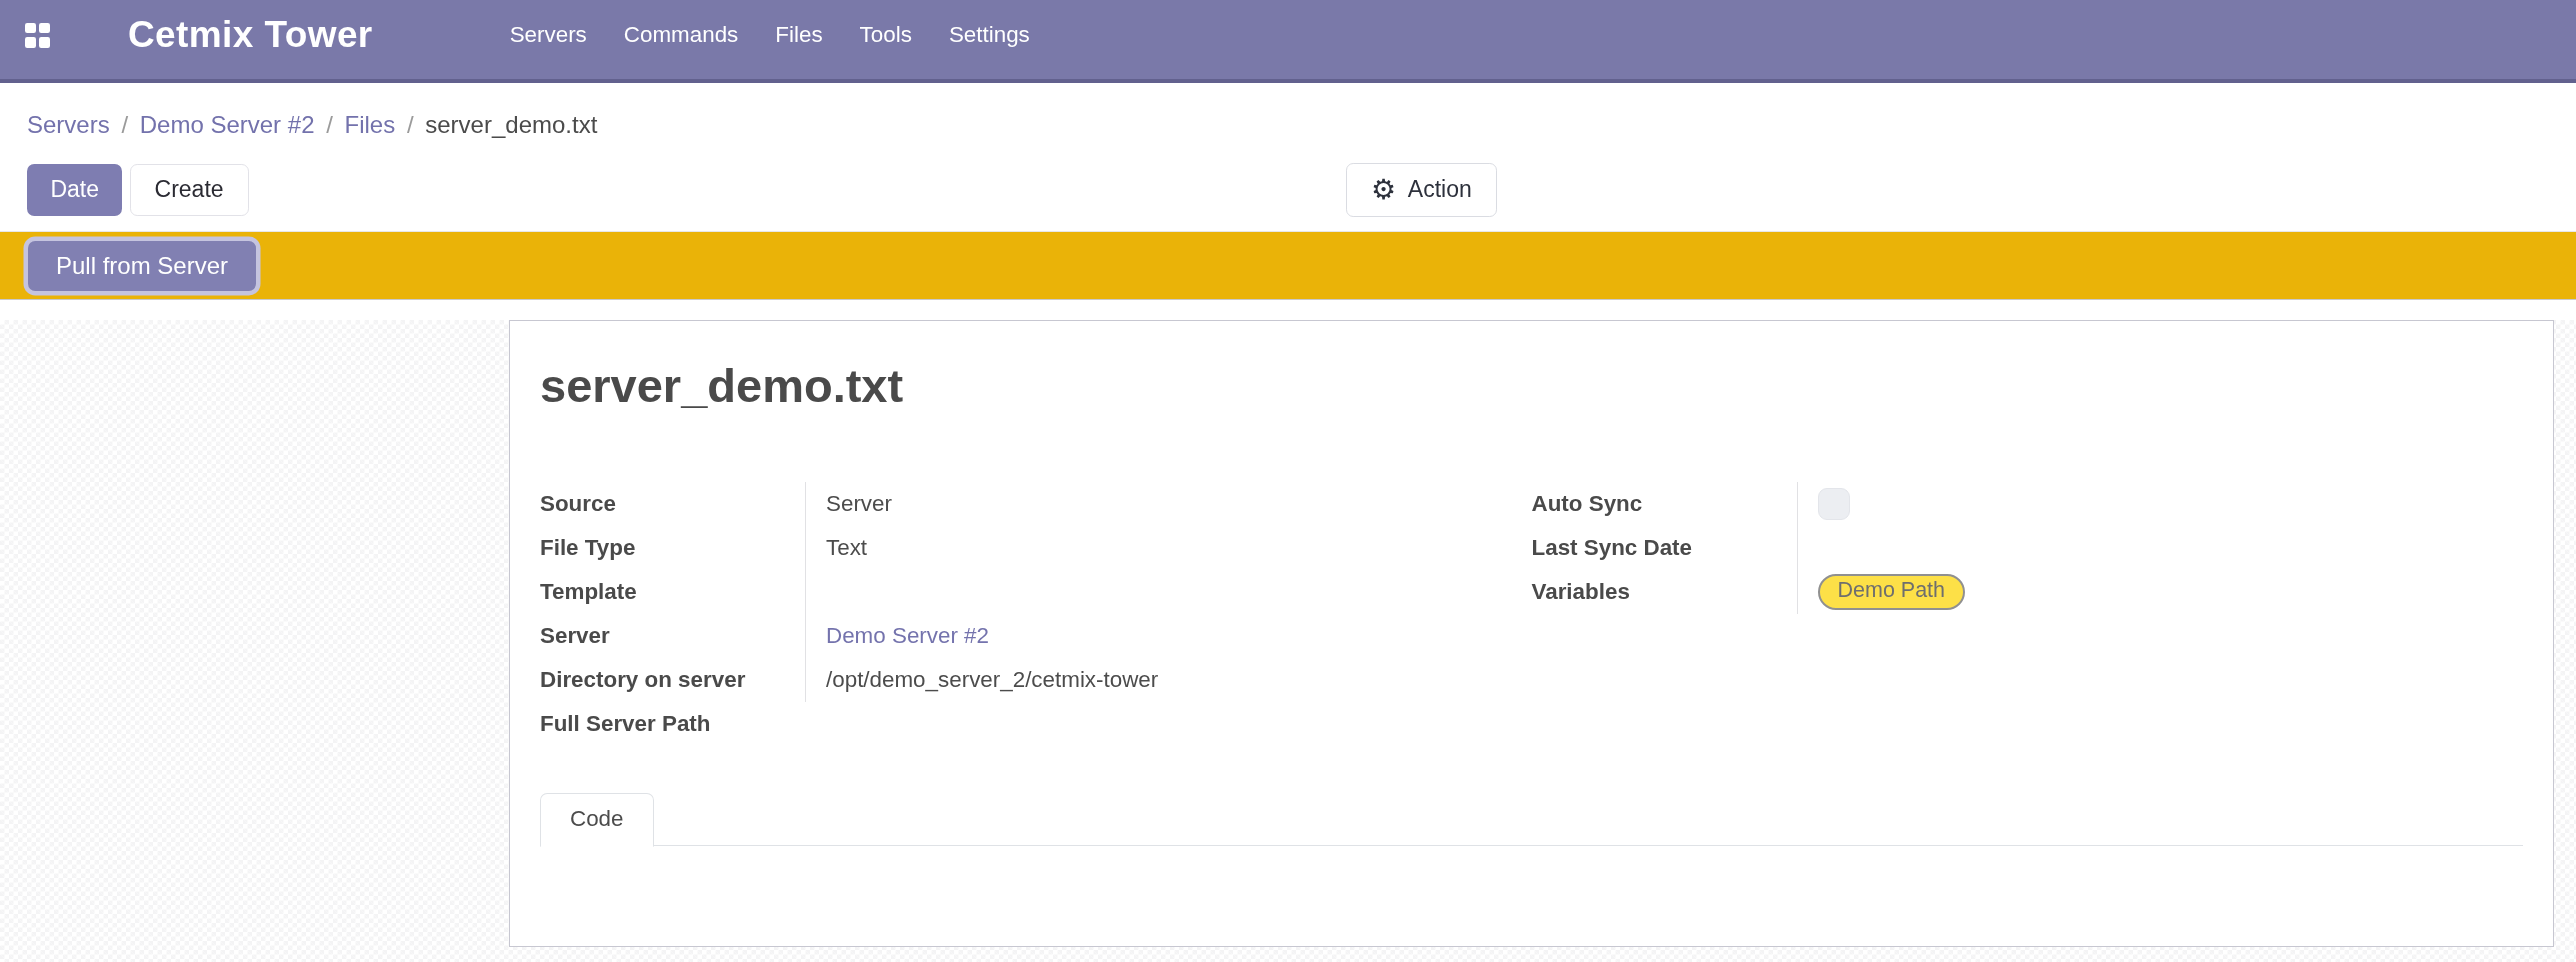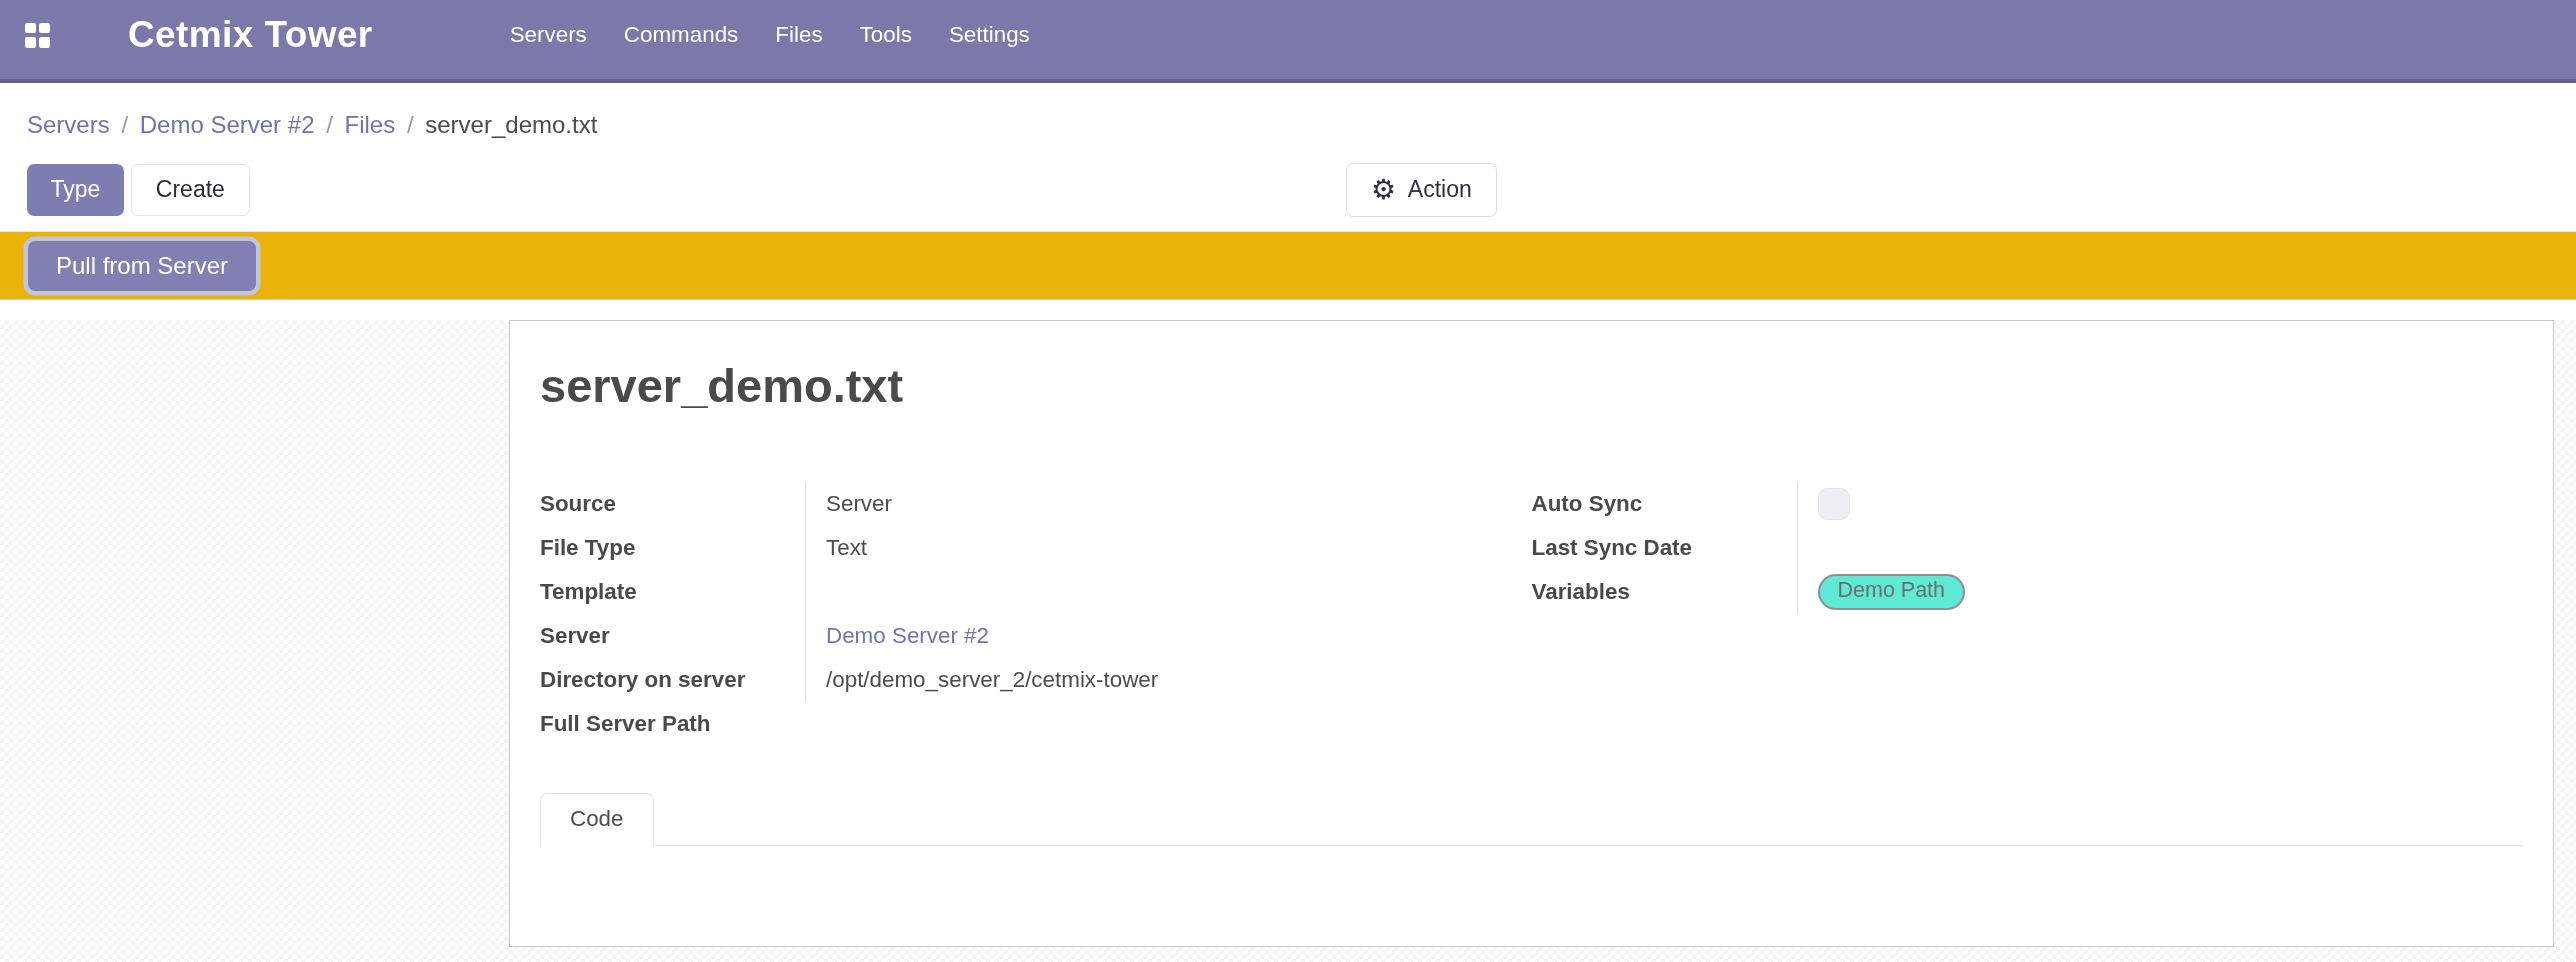--- a/index.html
+++ b/index.html
@@ -83,21 +83,21 @@
   .cell.label { font-weight:bold; color:#4a4a4a; padding-right:9px; }
   .cell.value { border-left:1.8px solid #e1e1e4; padding-left:20px; color:#4c4c4c; }
   .cell.value a { color:#7473ad; text-decoration:none; cursor:pointer; }
 
   .checkbox {
     width:32px; height:32px; border-radius:9px;
     background:#eceef2; border:1.8px solid #e3e5ea; cursor:pointer;
   }
   .tag-pill {
     display:inline-block; border:2.7px solid #909090; border-radius:19px;
-    padding:1.8px 18px 3.6px 18px; font-size:21.5px; color:#6e6e6e; background:#5eead4;
+    padding:1.8px 18px 3.6px 18px; font-size:21.5px; color:#6e6e6e; background:#fde047;
     line-height:27px; white-space:nowrap;
   }
 
   
   .notebook { margin-top:47px; }
   .nav-tabs { display:flex; border-bottom:1.8px solid #dfe2e6; }
   .tab {
     padding:12.6px 29px 13.5px 29px; font-size:22.4px; color:#4c4c4c; cursor:pointer;
     background:#ffffff; border:1.8px solid #dfe2e6; border-bottom:1.8px solid #ffffff;
     border-radius:7.2px 7.2px 0 0; margin-bottom:-1.8px; white-space:nowrap;
@@ -121,21 +121,21 @@
     <span class="menu-item">Tools</span>
     <span class="menu-item">Settings</span>
   </nav>
 </header>
 
 <section class="controlpanel">
   <div class="breadcrumb">
     <a>Servers</a><span class="sep">/</span><a>Demo Server #2</a><span class="sep">/</span><a>Files</a><span class="sep">/</span><span class="current">server_demo.txt</span>
   </div>
   <div class="buttons-row">
-    <button class="btn btn-edit">Type</button>
+    <button class="btn btn-edit">Date</button>
     <button class="btn btn-create">Create</button>
     <button class="btn btn-action">
       <span class="gear-glyph">⚙</span>
       <span>Action</span>
     </button>
   </div>
 </section>
 
 <section class="statusbar">
   <button class="btn btn-pull">Pull from Server</button>

